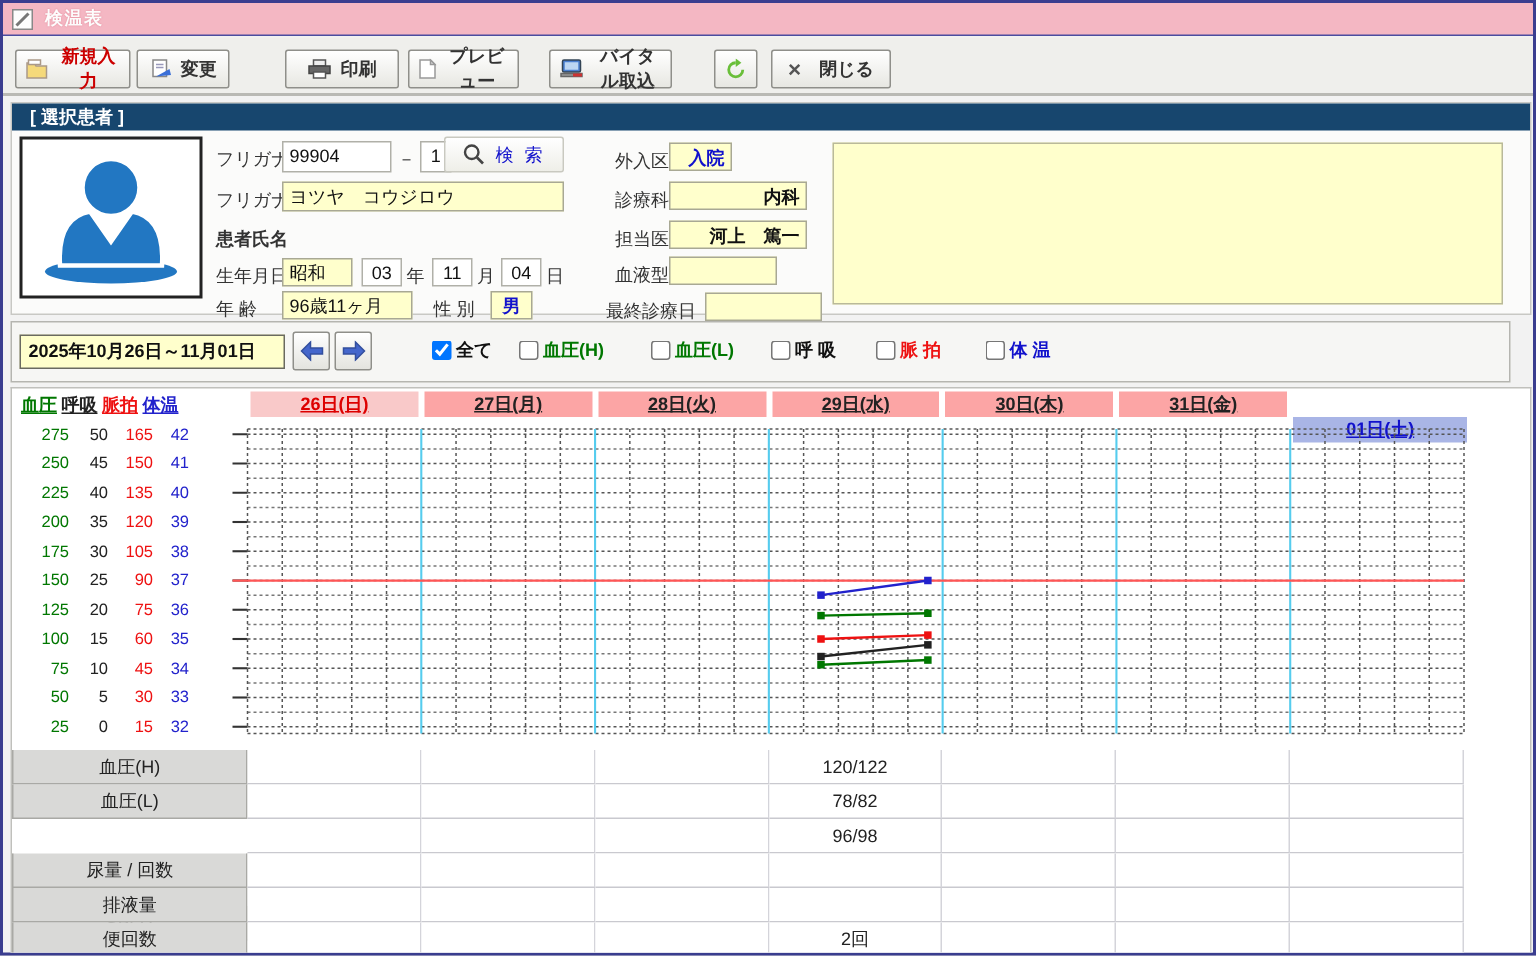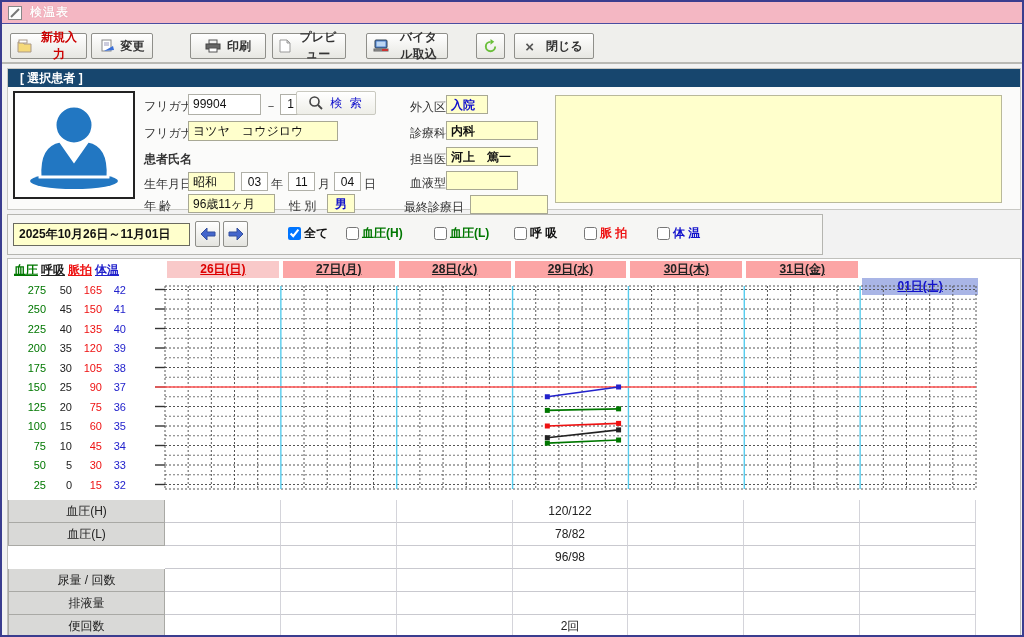--- a/index.html
+++ b/index.html
@@ -32,32 +32,32 @@
   #patient-header { position:absolute; left:0; top:0; width:100%; height:18px;
                     background:#17466e; color:#fff; font-size:12px; font-weight:bold;
                     line-height:18px; padding-left:12px; }
   #photo { position:absolute; left:5px; top:22px; width:122px; height:108px;
            background:#fff; border:2px solid #222; display:flex; align-items:center;
            justify-content:center; }
   .plabel { position:absolute; font-size:12px; color:#333; }
   .pfield { position:absolute; background:#ffffcc; border:1px solid #a8a894;
             font-size:12px; color:#111; padding:1px 4px; line-height:16px; }
   .pfield.white { background:#fff; border:1px solid #b0b0a8; }
-  .bold { font-weight:bold; }
+  .bold { font-weight:bold;text-align:right; }
   .blue-t { color:#1111cc; }
   #search-btn { position:absolute; left:288px; top:22px; width:80px; height:24px;
                 background:linear-gradient(#ffffff,#eeeee8); border:1px solid #c9c9c0;
                 border-radius:2px; display:flex; align-items:center; gap:6px;
                 justify-content:center; cursor:pointer; }
   #search-btn span { color:#1111cc; font-size:12px; font-weight:normal; letter-spacing:2px; }
   #memo { position:absolute; left:547px; top:26px; width:447px; height:108px;
           background:#ffffcc; border:1px solid #b9b99a; }
 
   
-  #filter-panel { position:absolute; left:5px; top:212px; width:816px; height:41px;
+  #filter-panel { position:absolute; left:5px; top:212px; width:1000px; height:41px;
                   background:#f6f6f4; border:1px solid #b5b5b0; }
   #date-range { position:absolute; left:5px; top:8px; width:177px; height:23px;
                 background:#ffffcc; border:1px solid #6a6a60; font-size:12px;
                 font-weight:bold; line-height:21px; padding-left:5px; color:#111; }
   .nav-btn { position:absolute; top:6px; width:25px; height:26px;
              background:linear-gradient(#ffffff,#e4e4df); border:1px solid #8f8f8a;
              border-radius:2px; display:flex; align-items:center; justify-content:center;
              cursor:pointer; }
   #cbx-row { position:absolute; left:280px; top:10px; display:flex; gap:0; }
   .cbx { display:flex; align-items:center; gap:3px; font-size:12px; font-weight:bold; }
@@ -166,21 +166,21 @@
     <div class="pfield white" style="left:272px;top:25px;width:21px;height:21px;text-align:center;">1</div>
     <button id="search-btn">
       <svg width="16" height="16" viewBox="0 0 16 16">
         <circle cx="6.5" cy="6.5" r="4.5" fill="none" stroke="#444" stroke-width="1.6"></circle>
         <line x1="10" y1="10" x2="14" y2="14" stroke="#444" stroke-width="1.8"></line>
       </svg>
       <span>検 索</span>
     </button>
 
     <span class="plabel" style="left:136px;top:56px;">フリガナ</span>
-    <div class="pfield" style="left:180px;top:52px;width:150px;height:20px;">ヨツヤ　コウジロウ</div>
+    <div class="pfield" style="left:180px;top:52px;width:188px;height:20px;">ヨツヤ　コウジロウ</div>
 
     <span class="plabel bold" style="left:136px;top:82px;">患者氏名</span>
 
     <span class="plabel" style="left:136px;top:107px;">生年月日</span>
     <div class="pfield" style="left:180px;top:103px;width:47px;height:19px;">昭和</div>
     <div class="pfield white" style="left:233px;top:103px;width:27px;height:19px;text-align:center;">03</div>
     <span class="plabel" style="left:263px;top:107px;">年</span>
     <div class="pfield white" style="left:280px;top:103px;width:27px;height:19px;text-align:center;">11</div>
     <span class="plabel" style="left:310px;top:107px;">月</span>
     <div class="pfield white" style="left:326px;top:103px;width:27px;height:19px;text-align:center;">04</div>

